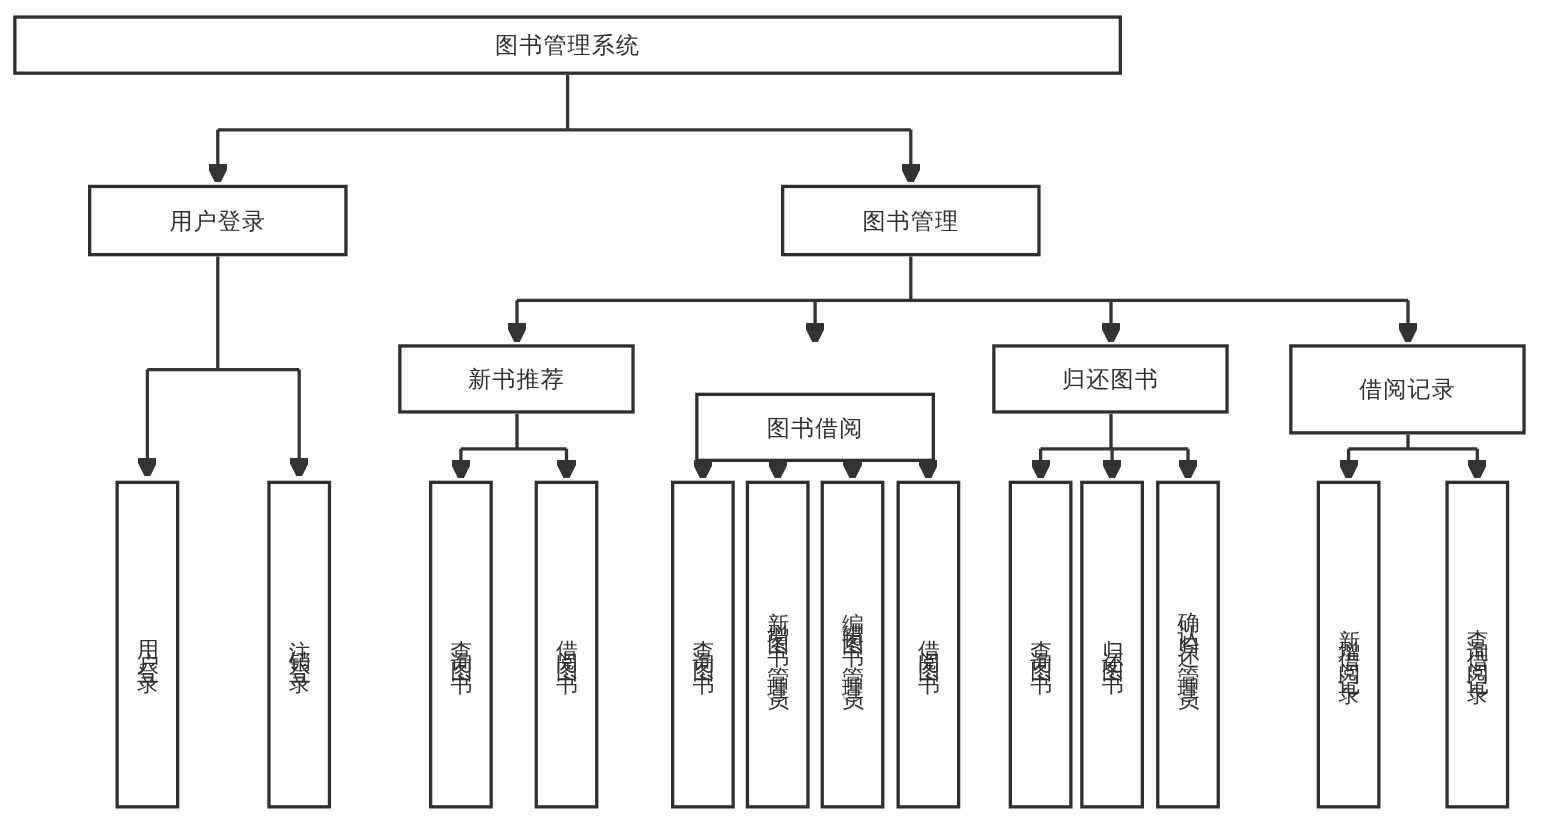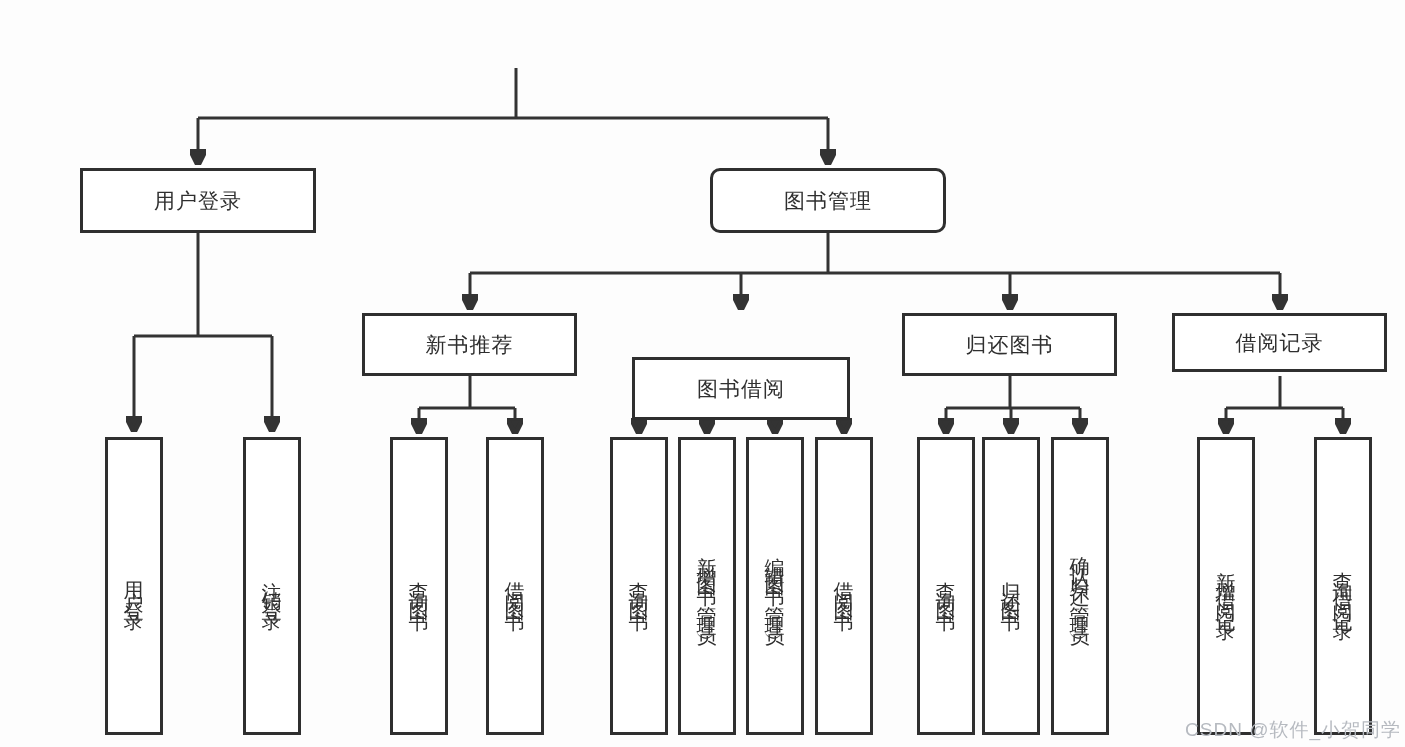--- a/index.html
+++ b/index.html
@@ -94,41 +94,41 @@
     <line x1="946" y1="408" x2="946" y2="432" marker-end="url(#arr)"></line>
     <line x1="1011" y1="408" x2="1011" y2="432" marker-end="url(#arr)"></line>
     <line x1="1080" y1="408" x2="1080" y2="432" marker-end="url(#arr)"></line>
 
     <path d="M1280,376 V408"></path>
     <path d="M1226,408 H1343"></path>
     <line x1="1226" y1="408" x2="1226" y2="432" marker-end="url(#arr)"></line>
     <line x1="1343" y1="408" x2="1343" y2="432" marker-end="url(#arr)"></line>
   </svg>
 
+  <div class="box hbox root" style="left:12px;top:14px;width:1008px;height:54px;">图书管理系统</div>
 
   <div class="box hbox" style="left:80px;top:168px;width:236px;height:65px;">用户登录</div>
-  <div class="box hbox" style="left:710px;top:168px;width:236px;height:65px;border-radius:10px;">图书管理</div>
+  <div class="box hbox" style="left:710px;top:168px;width:236px;height:65px;">图书管理</div>
 
   <div class="box hbox" style="left:362px;top:313px;width:215px;height:63px;">新书推荐</div>
   <div class="box hbox" style="left:632px;top:313px;width:218px;height:63px;margin-top:44px;">图书借阅</div>
   <div class="box hbox" style="left:902px;top:313px;width:215px;height:63px;">归还图书</div>
-  <div class="box hbox" style="left:1172px;top:313px;width:215px;height:59px;">借阅记录</div>
+  <div class="box hbox" style="left:1172px;top:313px;width:215px;height:82px;">借阅记录</div>
 
   <div class="box vbox" style="left:105px;top:437px;width:58px;height:298px;">用户登录</div>
   <div class="box vbox" style="left:243px;top:437px;width:58px;height:298px;">注销登录</div>
 
   <div class="box vbox" style="left:390px;top:437px;width:58px;height:298px;">查询图书</div>
   <div class="box vbox" style="left:486px;top:437px;width:58px;height:298px;">借阅图书</div>
 
   <div class="box vbox" style="left:610px;top:437px;width:58px;height:298px;">查询图书</div>
   <div class="box vbox" style="left:678px;top:437px;width:58px;height:298px;">新增图书（管理员）</div>
   <div class="box vbox" style="left:746px;top:437px;width:58px;height:298px;">编辑图书（管理员）</div>
   <div class="box vbox" style="left:815px;top:437px;width:58px;height:298px;">借阅图书</div>
 
   <div class="box vbox" style="left:917px;top:437px;width:58px;height:298px;">查询图书</div>
   <div class="box vbox" style="left:982px;top:437px;width:58px;height:298px;">归还图书</div>
   <div class="box vbox" style="left:1051px;top:437px;width:58px;height:298px;">确认归还（管理员）</div>
 
   <div class="box vbox" style="left:1197px;top:437px;width:58px;height:298px;">新增借阅记录</div>
   <div class="box vbox" style="left:1314px;top:437px;width:58px;height:298px;">查询借阅记录</div>
 
-  <div class="watermark">CSDN @软件_小贺同学</div>
 </div>
 
 </body></html>

